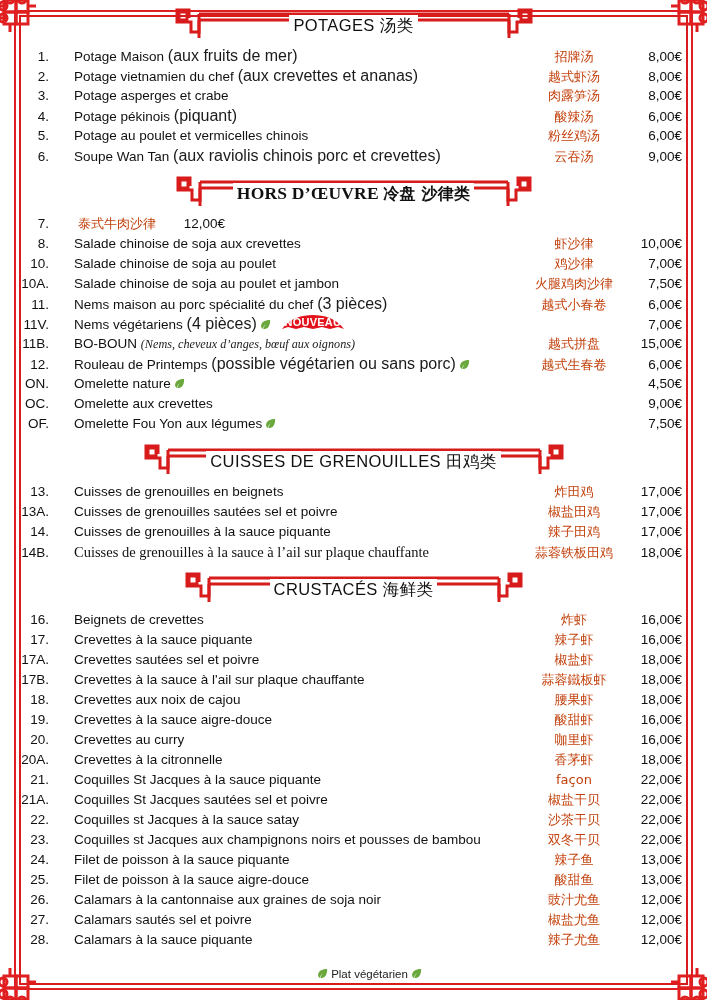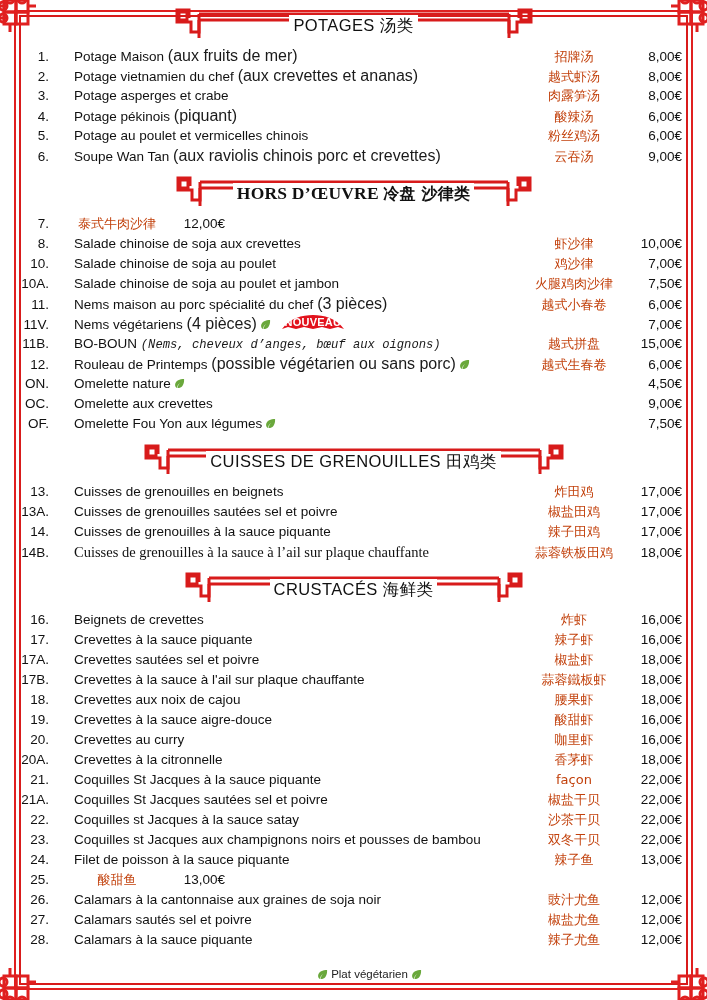--- a/index.html
+++ b/index.html
@@ -121,21 +121,21 @@
   .dish-name { font-size: 13.5px; }
   .dish-name.serif {
     font-family: "Liberation Serif", serif;
     font-size: 14.5px;
   }
   .dish-desc {
     font-size: 16px;
     color: #1a1a1a;
   }
   .dish-desc.ital {
-    font-family: Liberation Mono, monospace;
+    font-family: Liberation Serif, serif;
     font-style: italic;
     font-size: 12.2px;
   }
   .dish-cn {
     width: 118px;
     min-width: 118px;
     text-align: center;
     font-family: "DejaVu Sans", sans-serif;
     font-size: 13px;
     color: #c2410c;
@@ -174,21 +174,21 @@
     text-align: center;
     color: #ffffff;
     font-size: 11px;
     font-weight: bold;
     letter-spacing: 0.25px;
   }
 
   
   .footer-note {
     display: flex;
-    align-items: flex-end;
+    align-items: flex-start;
     justify-content: center;
     font-size: 11.5px;
     color: #222;
     margin-left: 32px;
   }
 </style>
 </head>
 <body>
 
 <div id="menu-frame">
@@ -542,20 +542,21 @@
         <div class="dish-price">22,00€</div>
       </div>
       <div class="dish-row">
         <div class="dish-num">24.</div>
         <div class="dish-name-cell"><span class="dish-name">Filet de poisson à la sauce piquante</span></div>
         <div class="dish-cn">辣子鱼</div>
         <div class="dish-price">13,00€</div>
       </div>
       <div class="dish-row">
         <div class="dish-num">25.</div>
+        <div class="dish-name-cell"><span class="dish-name">Filet de poisson à la sauce aigre-douce</span></div>
         <div class="dish-cn">酸甜鱼</div>
         <div class="dish-price">13,00€</div>
       </div>
       <div class="dish-row">
         <div class="dish-num">26.</div>
         <div class="dish-name-cell"><span class="dish-name">Calamars à la cantonnaise aux graines de soja noir</span></div>
         <div class="dish-cn">豉汁尤鱼</div>
         <div class="dish-price">12,00€</div>
       </div>
       <div class="dish-row">

